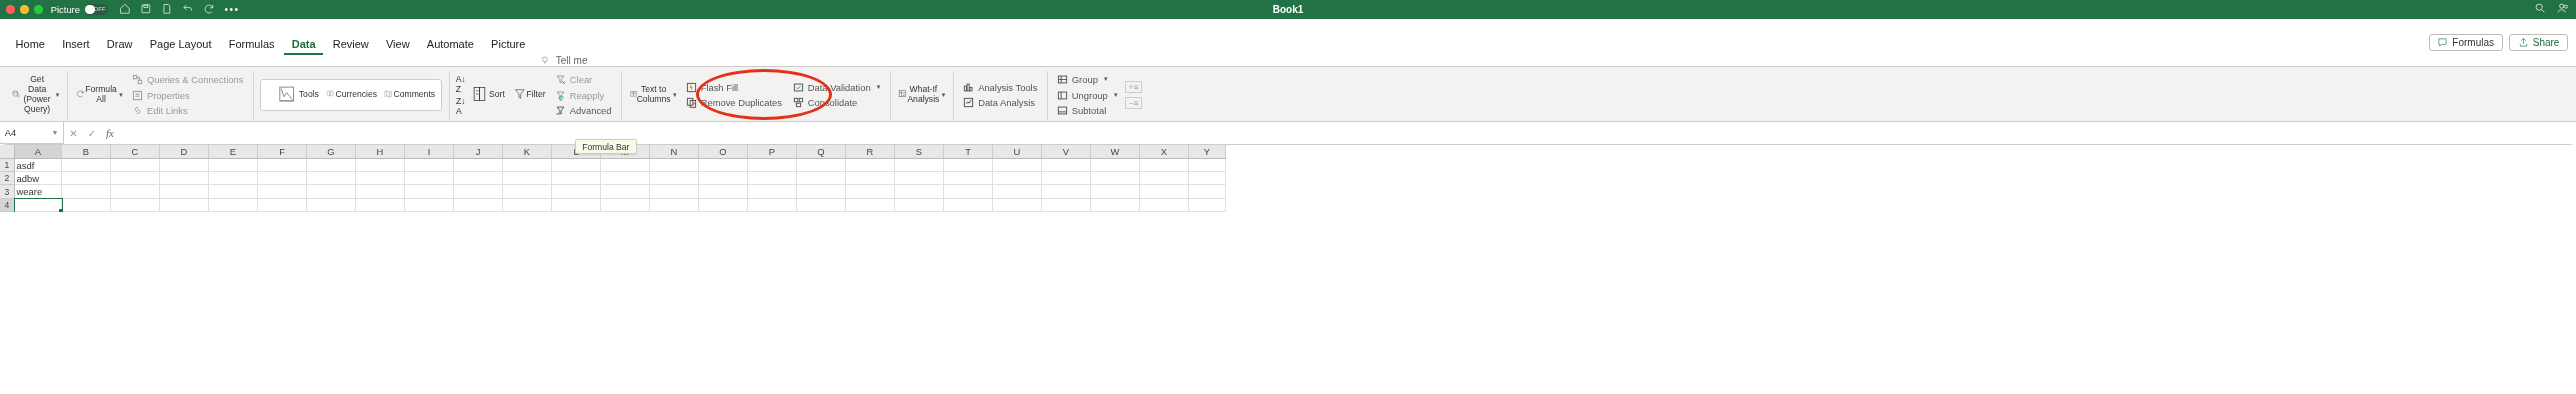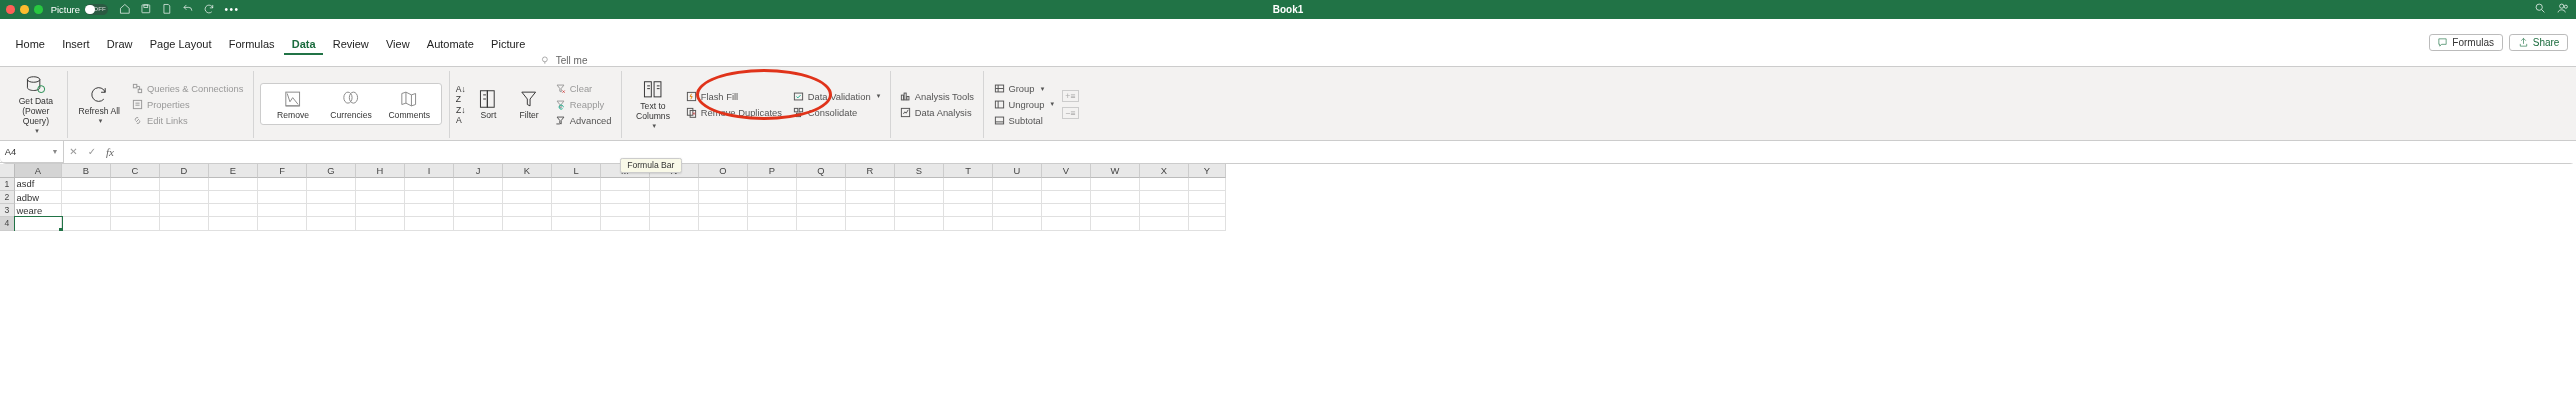--- a/index.html
+++ b/index.html
@@ -24,39 +24,39 @@
   .tab.active { color: #1a6b3d; font-weight: 600; border-bottom: 2.3px solid #217346; padding-bottom: 3.1px;}
   .tellme { display: flex; align-items: center; gap: 4.7px; color: #666; margin-left: 4.7px; margin-top: 33px;}
   .tabs-right { margin-left: auto; display: flex; gap: 6.2px; padding-bottom: 3.1px;}
   .pill { display: flex; align-items: center; gap: 3.9px; border: 0.8px solid #bbb; border-radius: 3.1px; padding: 2.3px 7.8px; font-size: 10px; cursor: pointer;}
   .pill.green { color: #1a6b3d; }
   .pill svg { width: 11px; height: 11px; }
 
   .ribbon { background: #f3f2f1; border-bottom: 0.8px solid #ccc; display: flex; padding: 3.1px 4.7px 1.6px 4.7px; gap: 0; position: relative;}
   .group { display: flex; align-items: center; padding: 1.6px 6.2px; border-right: 0.8px solid #d5d5d5; gap: 4.7px;}
   .group:last-child { border-right: none; }
-  .bigbtn { display: flex; flex-direction: column; align-items: center; justify-content: flex-end; width: 50px; padding: 1.6px; cursor: pointer; text-align: center; }
+  .bigbtn { display: flex; flex-direction: row; align-items: center; justify-content: flex-end; width: 50px; padding: 1.6px; cursor: pointer; text-align: center; }
   .bigbtn svg { width: 23.4px; height: 22px; margin-bottom: 1.6px; }
   .bigbtn .lbl { font-size: 8.6px; line-height: 1.15; color: #333;}
   .smallbtn { display: flex; align-items: center; gap: 3.9px; padding: 1.6px 3.1px; font-size: 9.4px; color: #555; cursor:pointer;}
   .smallbtn svg { width: 11px; height: 11px; }
   .smallbtn.disabled { color: #999; }
   .vcol { display: flex; flex-direction: column; gap: 1.6px; }
   .datatypes { background: #fff; border: 0.8px solid #ccc; border-radius: 3.1px; padding: 1.6px 4.7px; display:flex; gap: 3.1px;}
   .datatypes .bigbtn { width: 55px;}
   .drop::after { content: "▾"; font-size: 7px; margin-left: 2.3px; color: #555;}
   .red-oval { position: absolute; border: 3.9px solid #e0331a; border-radius: 50%; width: 136px; height: 51px; pointer-events: none; }
 
   .fbar { display: flex; align-items: center; border-bottom: 0.8px solid #ccc; height: 23px; position: relative; border-radius: 6px;}
   .namebox { width: 64px; border: 0.8px solid #ccc; border-top: none; border-left: none; height:100%; padding: 0 4.7px; font-size: 9.4px; display:flex; align-items:center; justify-content:space-between;}
   .namebox span.dd { font-size: 7px; color:#888;}
   .fbtn { width: 18.7px; display:flex; justify-content:center; color:#999; cursor:pointer;}
   .fx { font-style: italic; font-family: serif; font-size: 11px; color: #666; padding: 0 4.7px;}
   .finput { flex: 1; border: none; outline: none; font-size: 9.4px; height:100%;}
-  .tooltip { position: absolute; top: 17px; left: 575px; background: #f9f9e8; border: 0.8px solid #ccc; padding: 1.6px 6.2px; font-size: 8.6px; border-radius: 2.3px; box-shadow: 0 0.8px 1.6px rgba(0,0,0,.1); margin-left: 45px;}
+  .tooltip { position: absolute; top: 17px; left: 575px; background: #f9f9e8; border: 0.8px solid #ccc; padding: 1.6px 6.2px; font-size: 8.6px; border-radius: 2.3px; box-shadow: 0 0.8px 1.6px rgba(0,0,0,.1);}
   .corner { width: 15px; height: 14px; background: #e8e8e8; border-right: 0.8px solid #bbb; border-bottom: 0.8px solid #bbb;}
   .colhdr { height: 14px; background: #e8e8e8; border-right: 0.8px solid #ccc; border-bottom: 0.8px solid #bbb; display:flex; align-items:center; justify-content:center; font-size: 9.4px; color:#444;}
   .colhdr.sel { background: #d4d4d4;}
   .row { display: flex; }
   .rowhdr { width: 15px; height: 13.2px; background: #e8e8e8; border-right: 0.8px solid #bbb; border-bottom: 0.8px solid #ccc; display:flex; align-items:center; justify-content:center; font-size: 8.6px; color:#444;}
   .rowhdr.sel { background: #d4d4d4; border-right: 1.6px solid #217346;}
   .cell { height: 13.2px; border-right: 0.8px solid #e0e0e0; border-bottom: 0.8px solid #e0e0e0; font-size: 9.4px; padding: 0 1.6px; display:flex; align-items:center;}
   .cell.active { outline: 1.6px solid #217346; outline-offset: -0.8px; position:relative;}
   .cell.active::after { content:""; position:absolute; right:-2.3px; bottom:-2.3px; width:3.9px; height:3.9px; background:#217346;}
 
@@ -146,21 +146,21 @@
         </svg>
       <span class="lbl">Get Data (Power Query)</span>
     </div>
   </div>
   <div class="group">
     <div class="bigbtn drop">
       <svg viewBox="0 0 32 32">
           <path d="M24 12a10 10 0 10-2 10"></path>
           <path d="M24 6v6h-6"></path>
         </svg>
-      <span class="lbl">Refresh All</span>
+      <span class="lbl">Formula All</span>
     </div>
     <div class="vcol">
       <div class="smallbtn disabled">
           <svg viewBox="0 0 16 16">
             <rect x="2" y="2" width="5" height="5"></rect>
             <rect x="9" y="9" width="5" height="5"></rect>
             <path d="M7 5h4v5"></path>
           </svg>
           <span>Queries &amp; Connections</span>
         </div>
@@ -179,21 +179,21 @@
         </div>
     </div>
   </div>
   <div class="group">
     <div class="datatypes">
       <div class="bigbtn">
           <svg viewBox="0 0 32 32" style="stroke:#888">
             <path d="M6 26h20M8 8l4 12 4-6 8 10"></path>
             <rect x="6" y="6" width="20" height="20" stroke-dasharray="0"></rect>
           </svg>
-          <span class="lbl">Remove</span>
+          <span class="lbl">Tools</span>
         </div>
       <div class="bigbtn">
           <svg viewBox="0 0 32 32" style="stroke:#888">
             <ellipse cx="12" cy="14" rx="6" ry="8"></ellipse>
             <ellipse cx="20" cy="14" rx="6" ry="8"></ellipse>
           </svg>
           <span class="lbl">Currencies</span>
         </div>
       <div class="bigbtn">
           <svg viewBox="0 0 32 32" style="stroke:#888">
@@ -284,20 +284,30 @@
       <div class="smallbtn">
           <svg viewBox="0 0 16 16">
             <rect x="2" y="2" width="5" height="5"></rect>
             <rect x="9" y="2" width="5" height="5"></rect>
             <rect x="5" y="9" width="6" height="5"></rect>
           </svg>
           <span>Consolidate</span>
         </div>
     </div>
     <div class="red-oval" style="left:696px; top:1.6px;"></div>
+  </div>
+  <div class="group">
+    <div class="bigbtn drop">
+      <svg viewBox="0 0 32 32">
+          <rect x="4" y="4" width="22" height="22"></rect>
+          <path d="M4 12h22M12 4v22"></path>
+          <path d="M18 18l5 5M23 18l-5 5"></path>
+        </svg>
+      <span class="lbl">What-If Analysis</span>
+    </div>
   </div>
   <div class="group">
     <div class="vcol">
       <div class="smallbtn">
           <svg viewBox="0 0 16 16">
             <rect x="2" y="6" width="3" height="7"></rect>
             <rect x="6" y="3" width="3" height="10"></rect>
             <rect x="10" y="8" width="3" height="5"></rect>
           </svg>
           <span>Analysis Tools</span>

